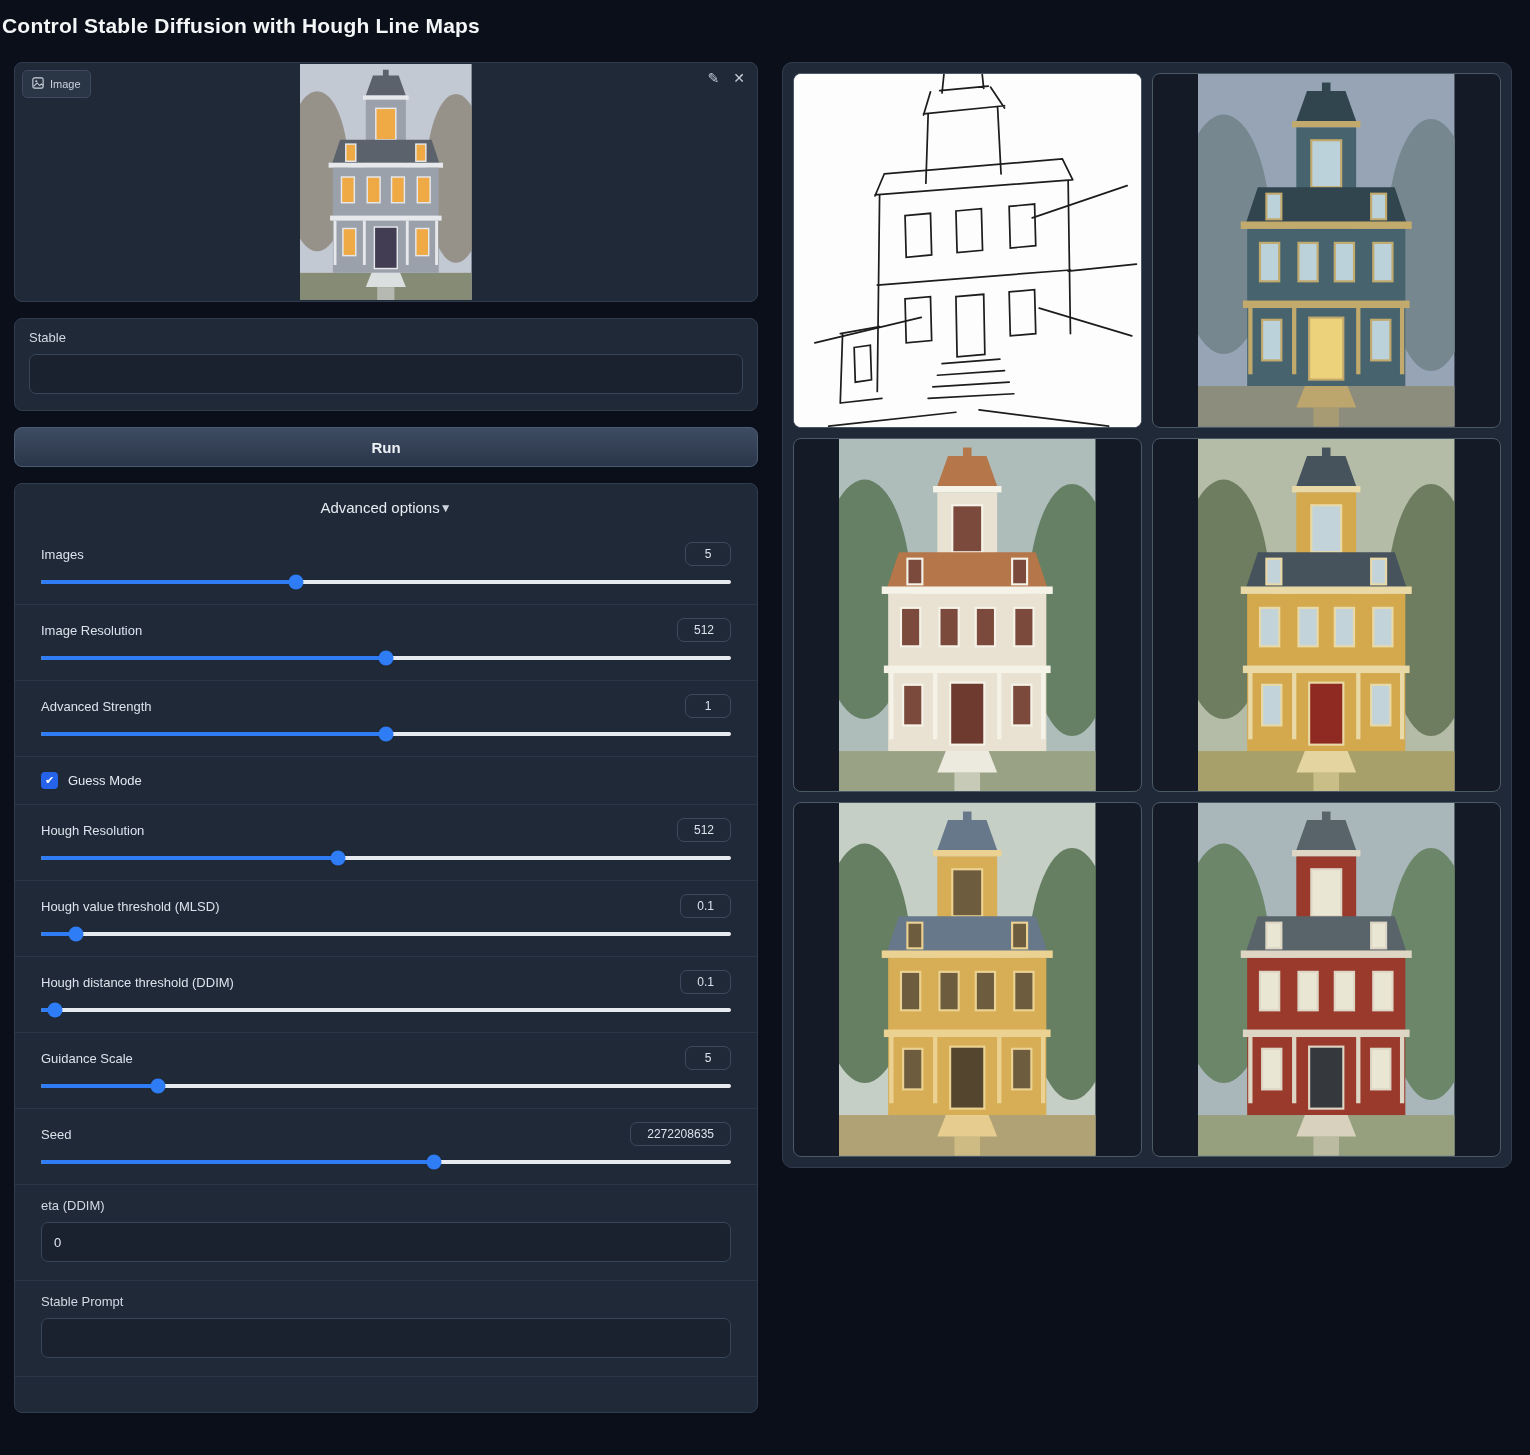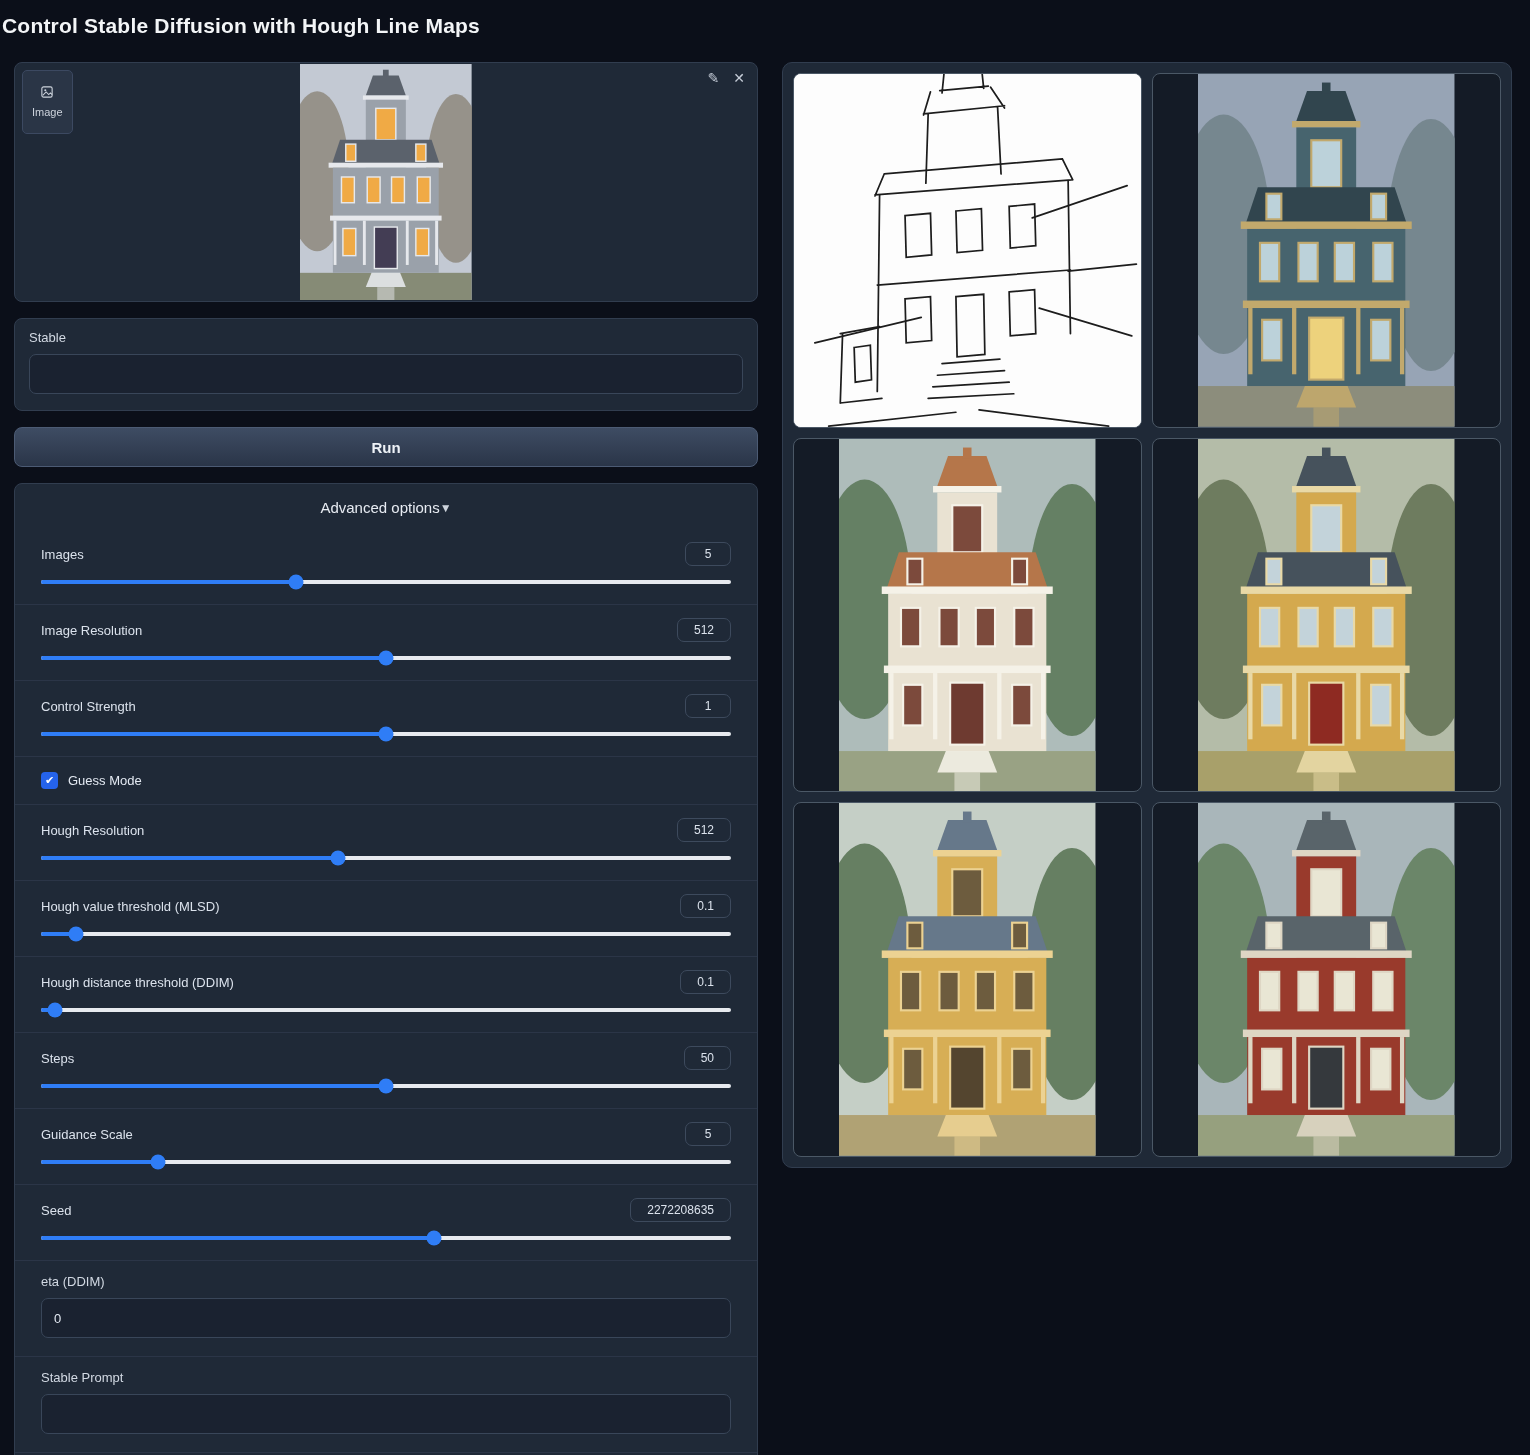--- a/index.html
+++ b/index.html
@@ -9,22 +9,22 @@
 
   .title { position:absolute; left:2px; top:14px; font-size:21px; font-weight:700; color:#f3f5f7; letter-spacing:.2px; }
 
   .left-col { position:absolute; left:14px; top:62px; width:744px; display:flex; flex-direction:column; gap:16px; }
 
   .panel { background:#1f2937; border:1px solid #313d4f; border-radius:8px; }
 
   
   .image-panel { height:240px; position:relative; display:flex; align-items:center; justify-content:center; overflow:hidden; }
   .image-tag { position:absolute; left:7px; top:7px; display:flex; align-items:center; gap:6px;
-               background:#2a3546; border:1px solid #3c4961; border-radius:5px; padding:15px 9px;
-               font-size:11px; color:#cdd3dc; z-index:3;flex-direction:column; }
+               background:#2a3546; border:1px solid #3c4961; border-radius:5px; padding:6px 9px;
+               font-size:11px; color:#cdd3dc; z-index:3; }
   .image-actions { position:absolute; right:12px; top:8px; display:flex; gap:14px; z-index:3; }
   .icon-btn { color:#c6cdd8; font-size:14px; line-height:1; cursor:pointer; }
 
   
   .art { height:100%; aspect-ratio:240/330; }
   .art svg { width:100%; height:100%; display:block; }
   .img-art { height:236px; }
 
   
   .prompt-panel { padding:11px 14px 16px 14px; }
@@ -158,21 +158,21 @@
           <span class="valbox">512</span>
         </div>
         <div class="track" style="--pct: 50;">
           <div class="fill"></div>
           <div class="thumb"></div>
         </div>
       </div>
 
       <div class="ctrl">
         <div class="ctrl-head">
-          <span class="ctrl-label">Control Strength</span>
+          <span class="ctrl-label">Advanced Strength</span>
           <span class="valbox">1</span>
         </div>
         <div class="track" style="--pct: 50;">
           <div class="fill"></div>
           <div class="thumb"></div>
         </div>
       </div>
 
       <div class="check-row">
         <span class="checkbox">✔</span>
@@ -205,30 +205,20 @@
         <div class="ctrl-head">
           <span class="ctrl-label">Hough distance threshold (DDIM)</span>
           <span class="valbox">0.1</span>
         </div>
         <div class="track" style="--pct: 2;">
           <div class="fill"></div>
           <div class="thumb"></div>
         </div>
       </div>
 
-      <div class="ctrl">
-        <div class="ctrl-head">
-          <span class="ctrl-label">Steps</span>
-          <span class="valbox">50</span>
-        </div>
-        <div class="track" style="--pct: 50;">
-          <div class="fill"></div>
-          <div class="thumb"></div>
-        </div>
-      </div>
 
       <div class="ctrl">
         <div class="ctrl-head">
           <span class="ctrl-label">Guidance Scale</span>
           <span class="valbox">5</span>
         </div>
         <div class="track" style="--pct: 17;">
           <div class="fill"></div>
           <div class="thumb"></div>
         </div>

